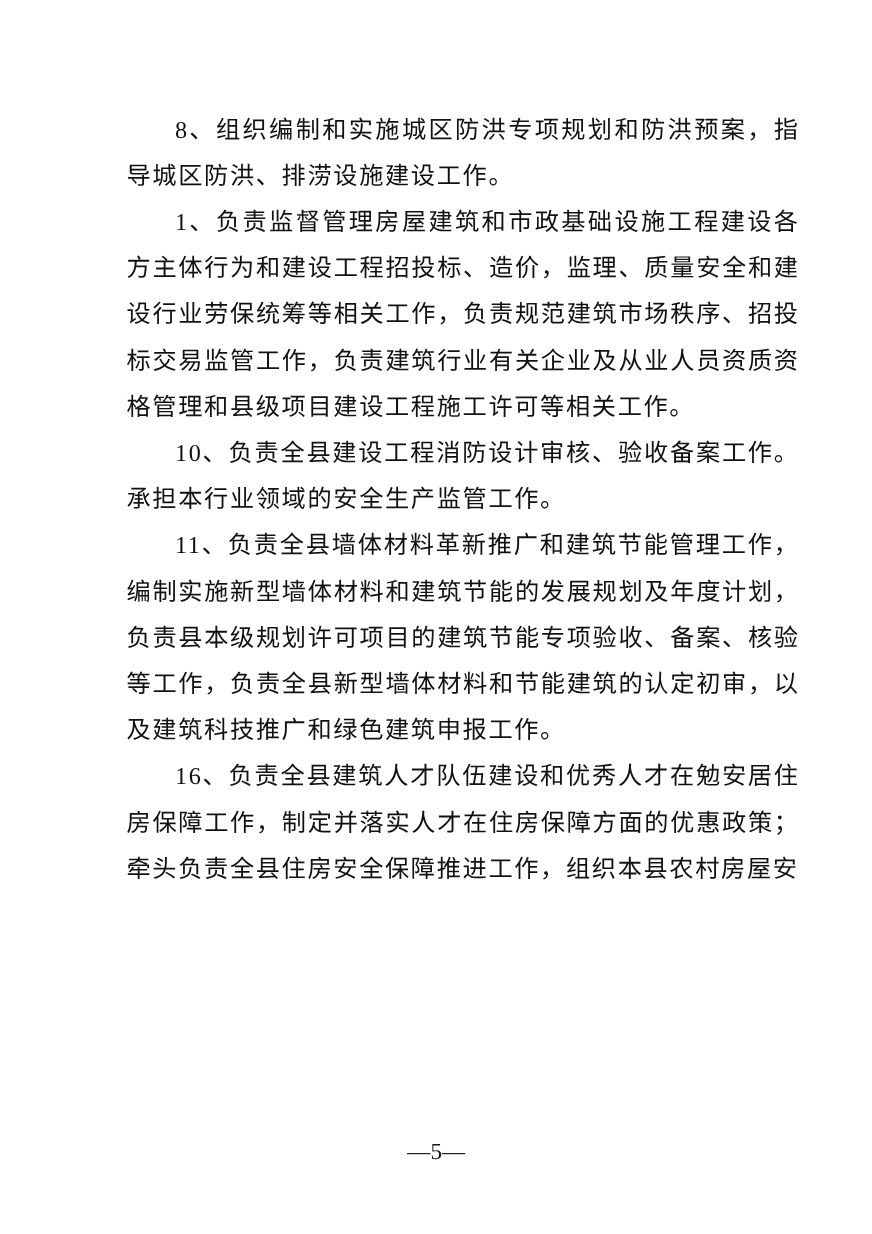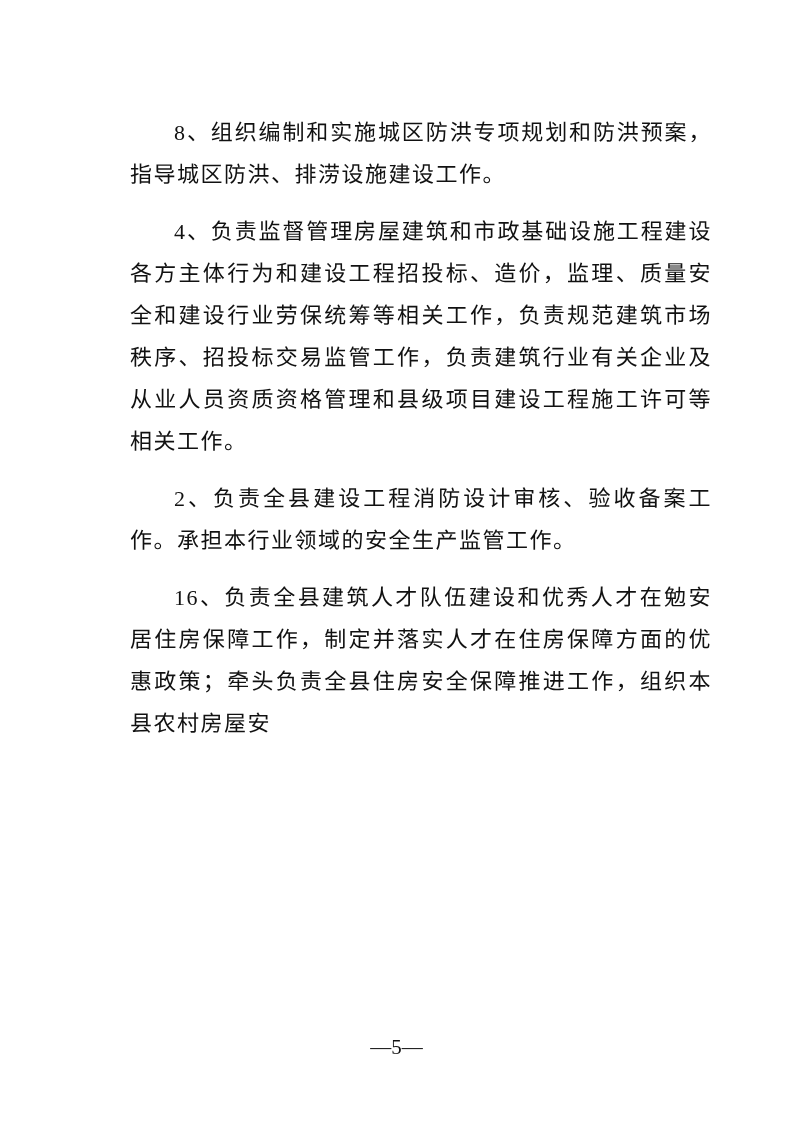--- a/index.html
+++ b/index.html
@@ -17,21 +17,21 @@
     font-family: "Liberation Serif", "DejaVu Serif", serif;
     color: #111111;
   }
   .doc-body {
     position: absolute;
     left: 115px;
     top: 97px;
     width: 612px;
   }
   .doc-body p.para {
-    margin: 15px;
+    margin: 0;
     padding: 0;
     font-size: 22px;
     line-height: 42px;
     letter-spacing: 1.5px;
     text-align: justify;
     text-justify: inter-ideograph;
     text-indent: 44px;
     word-break: break-all;
   }
   .page-footer {
@@ -46,20 +46,21 @@
     color: #111111;
   }
 </style>
 </head>
 <body>
 
 <div class="page">
 
   <main class="doc-body">
     <p class="para">8、组织编制和实施城区防洪专项规划和防洪预案，指导城区防洪、排涝设施建设工作。</p>
-    <p class="para">4、负责监督管理房屋建筑和市政基础设施工程建设各方主体行为和建设工程招投标、造价，监理、质量安全和建设行业劳保统筹等相关工作，负责规范建筑市场秩序、招投标交易监管工作，负责建筑行业有关企业及从业人员资质资格管理和县级项目建设工程施工许可等相关工作。</p>
-    <p class="para">2、负责全县建设工程消防设计审核、验收备案工作。承担本行业领域的安全生产监管工作。</p>
+    <p class="para">1、负责监督管理房屋建筑和市政基础设施工程建设各方主体行为和建设工程招投标、造价，监理、质量安全和建设行业劳保统筹等相关工作，负责规范建筑市场秩序、招投标交易监管工作，负责建筑行业有关企业及从业人员资质资格管理和县级项目建设工程施工许可等相关工作。</p>
+    <p class="para">10、负责全县建设工程消防设计审核、验收备案工作。承担本行业领域的安全生产监管工作。</p>
+    <p class="para">11、负责全县墙体材料革新推广和建筑节能管理工作，编制实施新型墙体材料和建筑节能的发展规划及年度计划，负责县本级规划许可项目的建筑节能专项验收、备案、核验等工作，负责全县新型墙体材料和节能建筑的认定初审，以及建筑科技推广和绿色建筑申报工作。</p>
     <p class="para">16、负责全县建筑人才队伍建设和优秀人才在勉安居住房保障工作，制定并落实人才在住房保障方面的优惠政策；牵头负责全县住房安全保障推进工作，组织本县农村房屋安</p>
   </main>
 
   <div class="page-footer">—5—</div>
 
 </div>
 
 </body></html>

